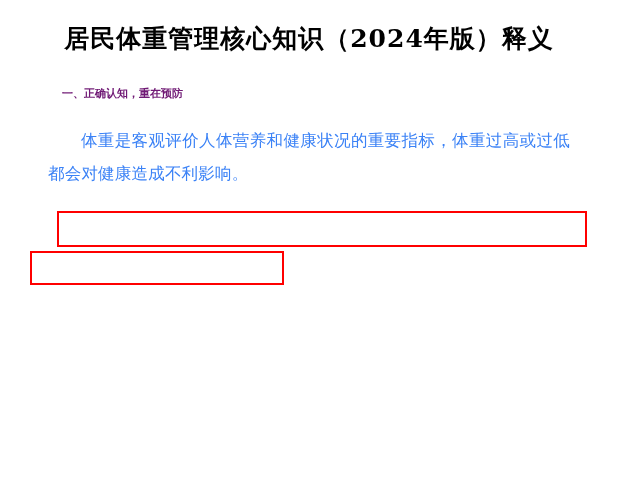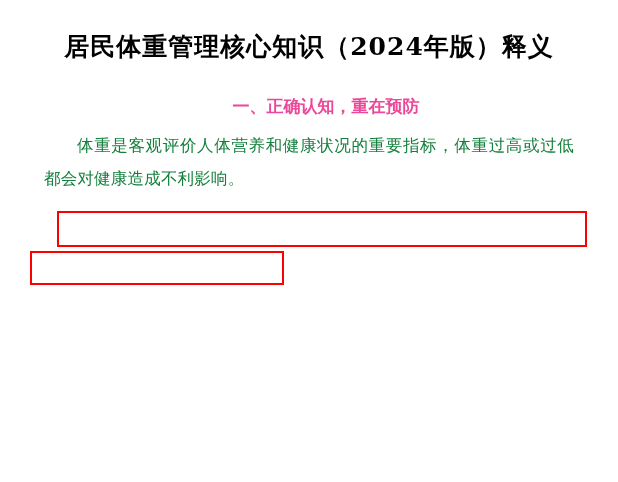--- a/index.html
+++ b/index.html
@@ -12,53 +12,52 @@
     background: #ffffff;
     font-family: "DejaVu Serif", "Liberation Serif", serif;
     color: #111111;
     overflow: hidden;
   }
   .page {
     position: relative;
     width: 618px;
     height: 402px;
     box-sizing: border-box;
-    padding: 8px;
+    padding: 0;
   }
   .doc-title {
     margin: 0;
     padding: 22px 30px 0 30px;
     text-align: center;
     font-size: 25px;
     font-weight: bold;
     letter-spacing: 1px;
     line-height: 1.35;
     font-family: "DejaVu Serif", "Liberation Serif", serif;
     color: #000000;
   }
   .section-heading {
     margin: 0;
     padding: 30px 40px 0 40px;
-    font-size: 17px;
+    font-size: 11px;
     font-weight: bold;
     line-height: 1.5;
     text-indent: 2em;
-    color: #ec4899;
-    text-align: center;
+    color: #701a75;
   }
   .body-block {
     padding: 10px 36px 0 36px;
   }
   p.para {
-    margin: 0;
+    margin: 12px;
     font-size: 16.5px;
     line-height: 2.0;
     text-align: justify;
     text-justify: inter-ideograph;
-    color: #15803d;
+    color: #3b82f6;
     letter-spacing: 0.2px;
   }
   p.para.indent {
     text-indent: 2em;
   }
   
   .redbox {
     position: absolute;
     border: 2px solid #ff0000;
     box-sizing: border-box;

